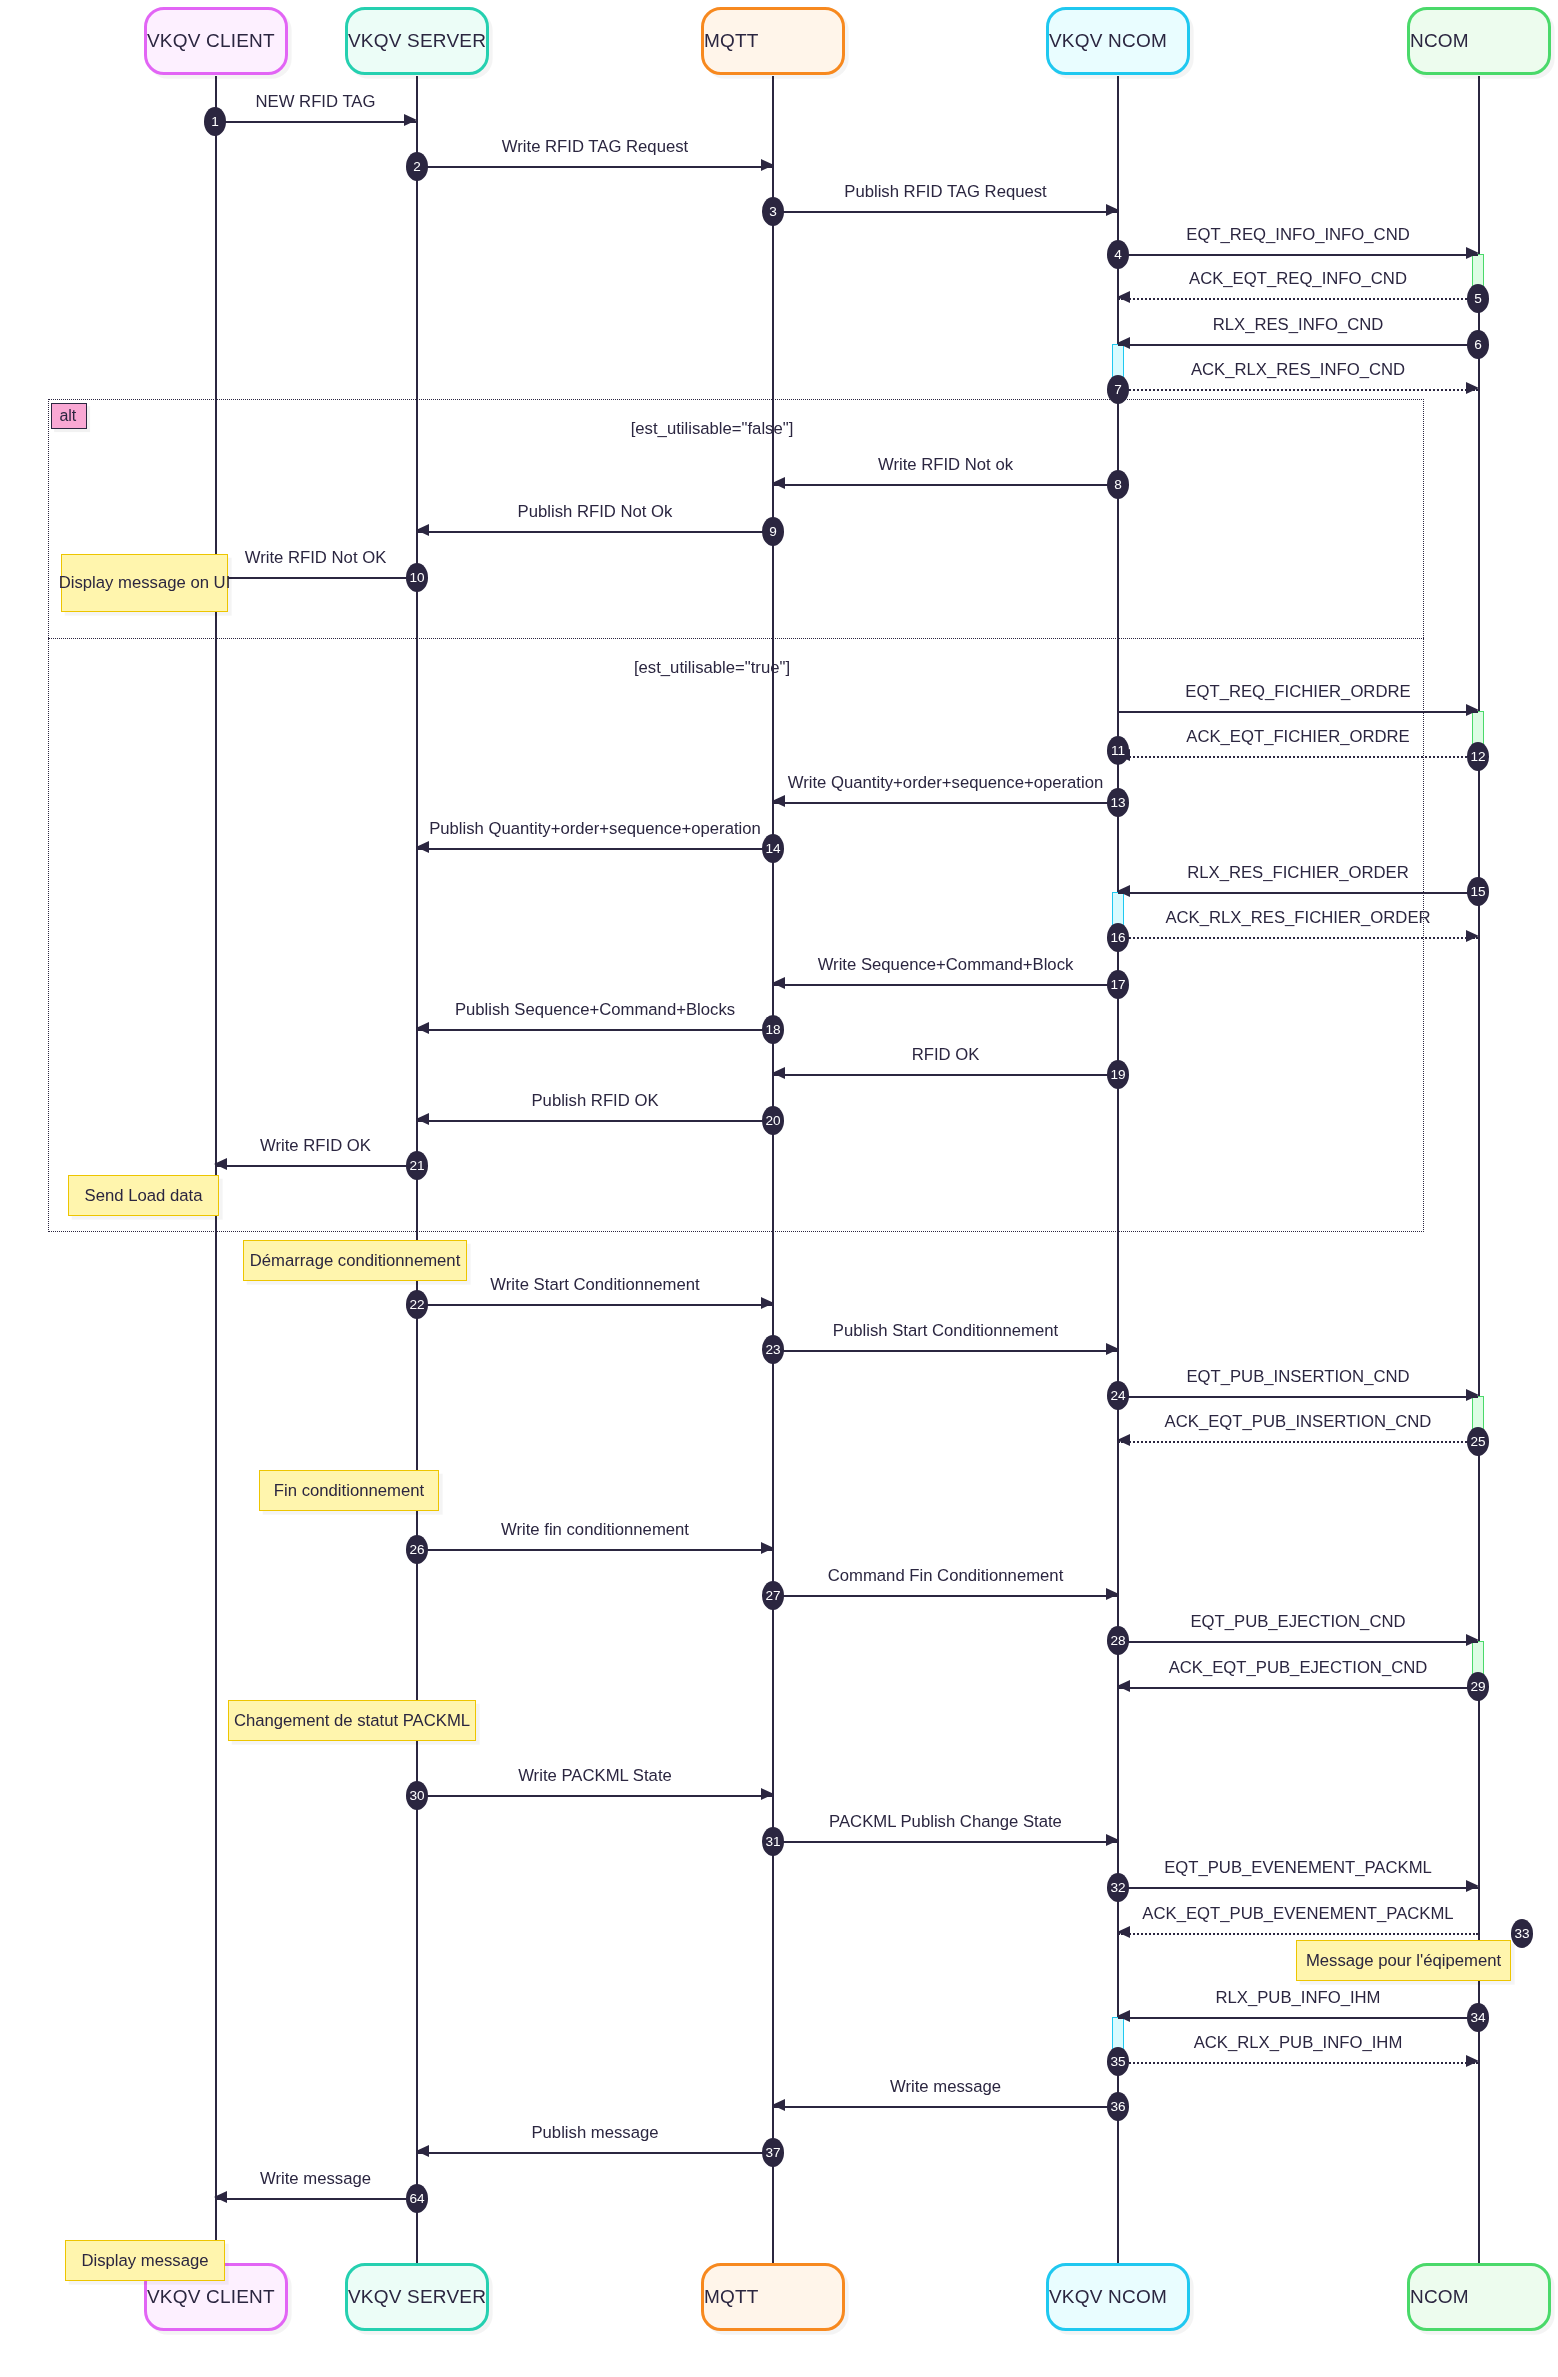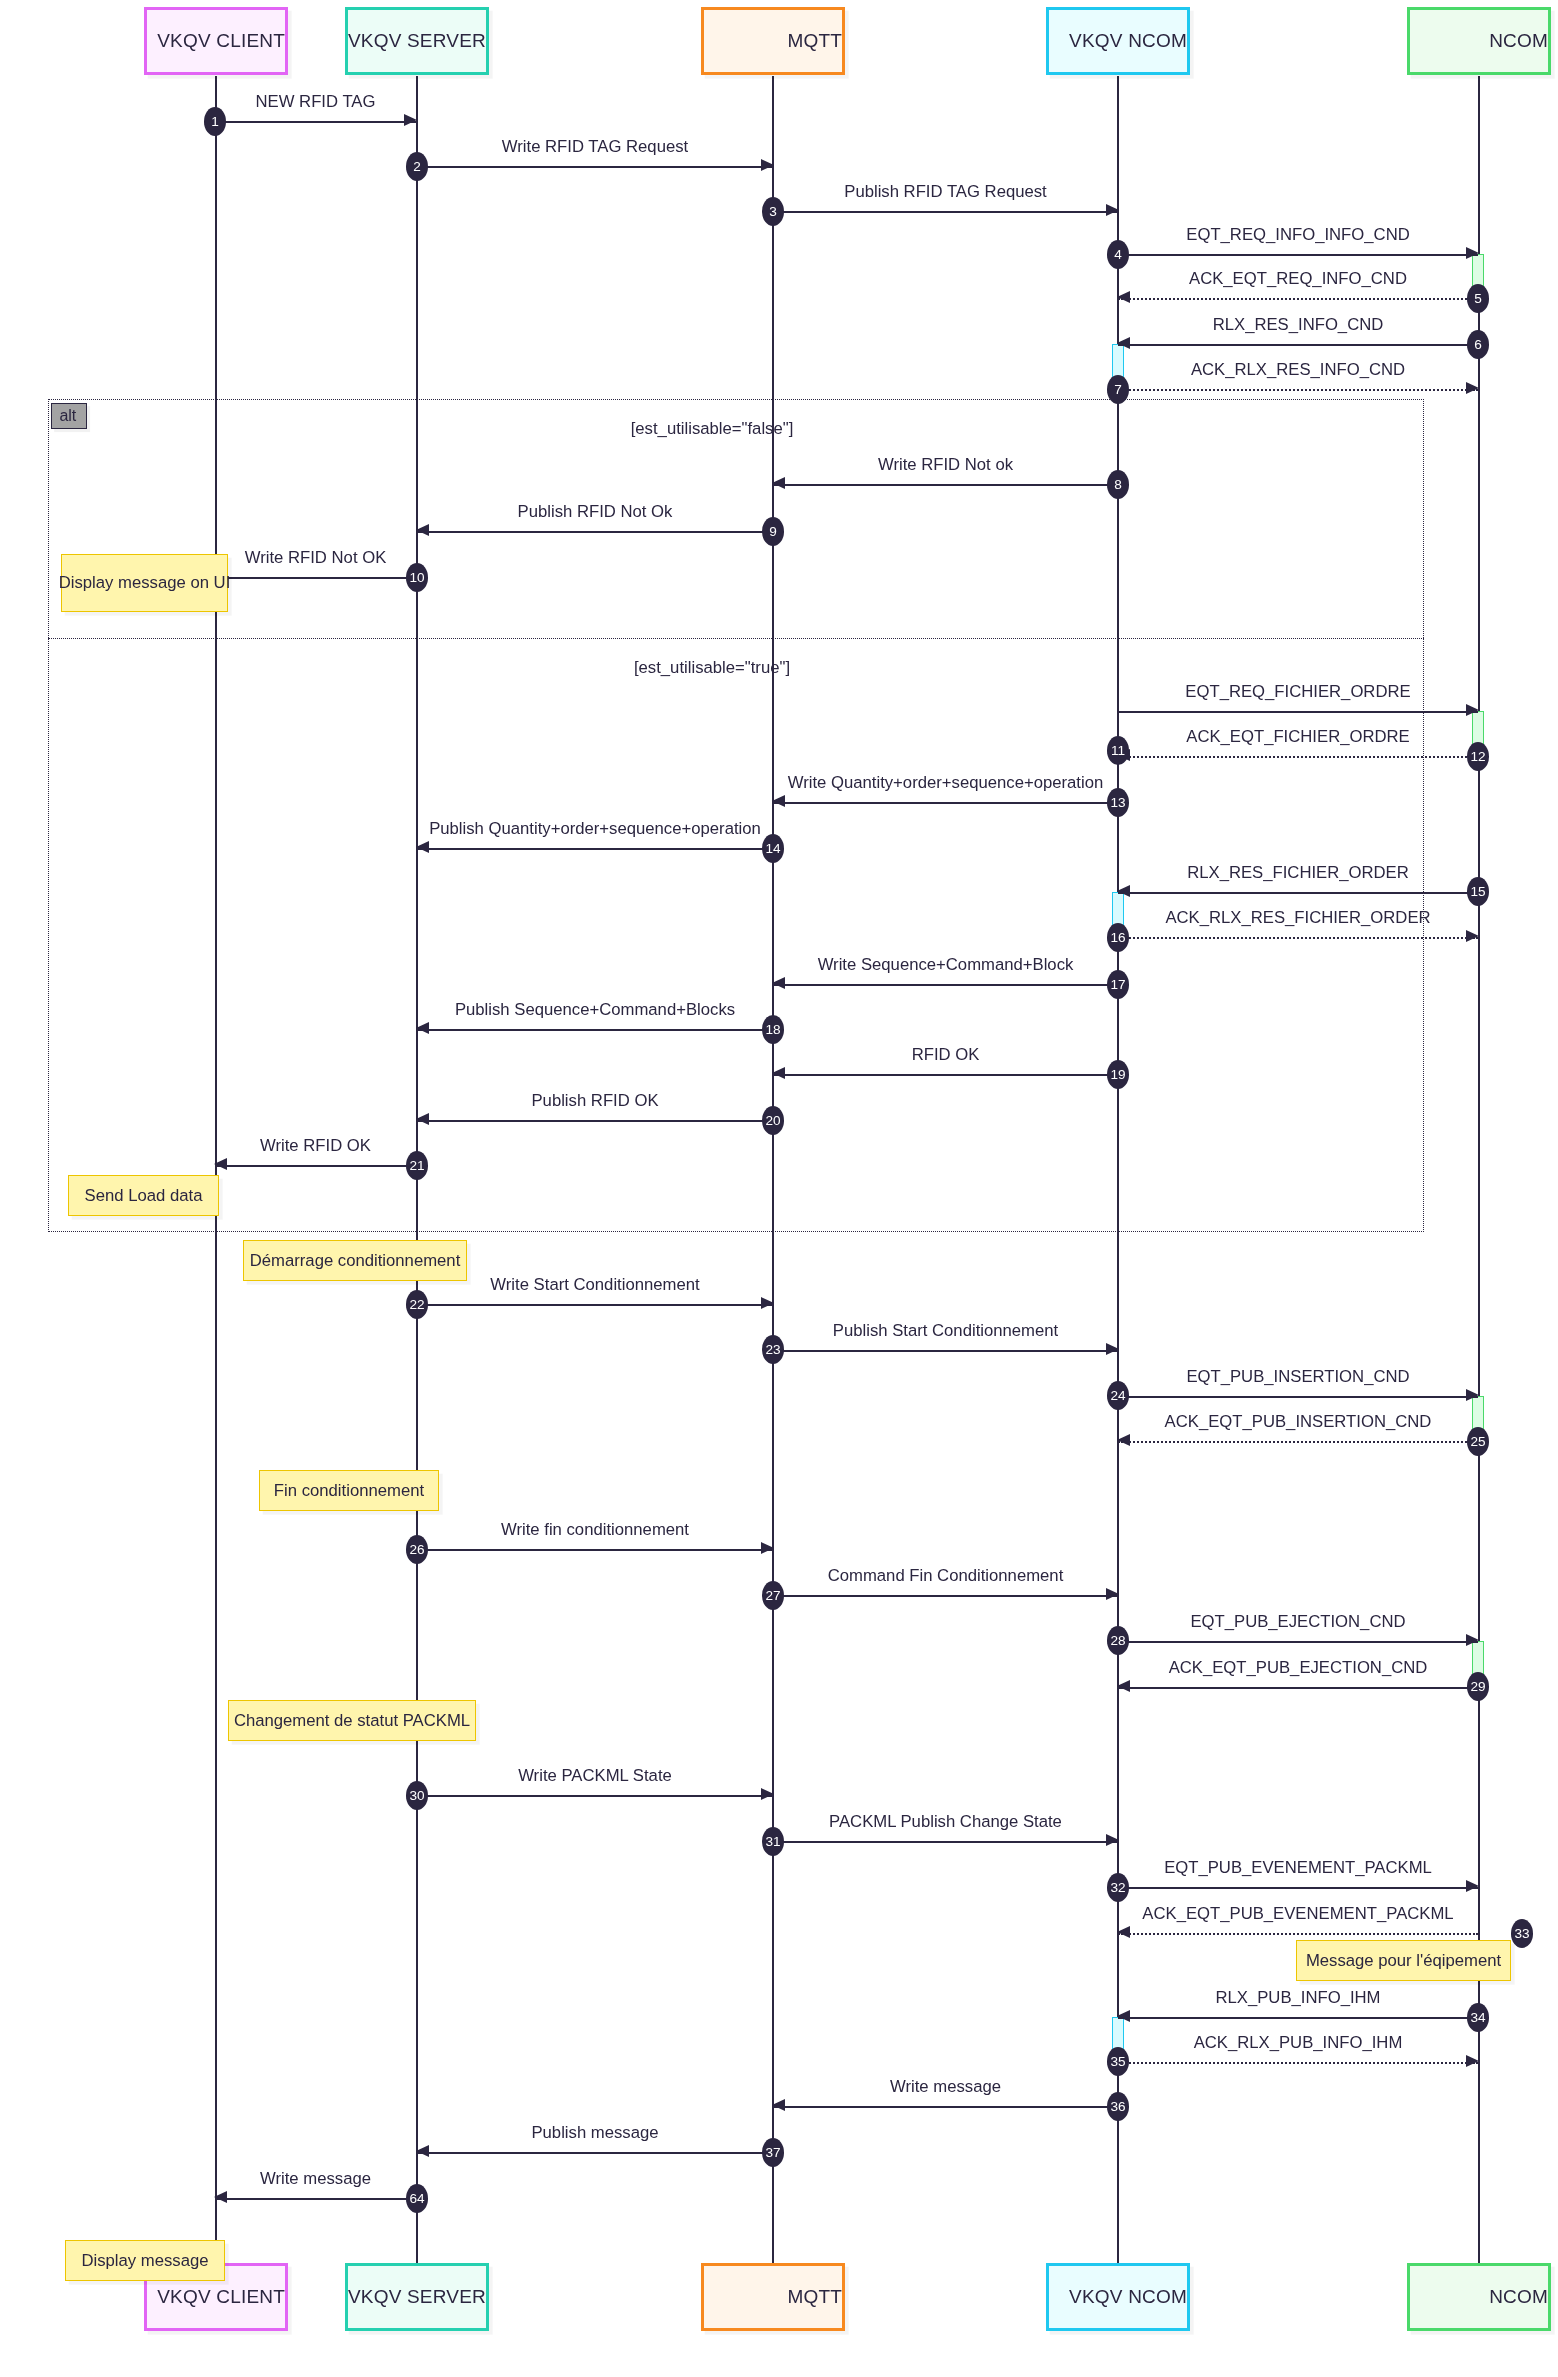--- a/index.html
+++ b/index.html
@@ -13,26 +13,26 @@
     width: 1558px;
     height: 2377px;
     background: #ffffff;
     overflow: hidden;
   }
   
   .actor-box {
     position: absolute;
     width: 144px;
     height: 68px;
-    border-radius: 0;
+    border-radius: 20px;
     border-width: 3.7px;
     border-style: solid;
     display: flex;
     align-items: center;
-    justify-content: flex-end;
+    justify-content: flex-start;
     box-shadow: 3.7px 3.7px 0 rgba(0,0,0,0.045);
     z-index: 6;
   }
   .actor-label {
     font-size: 19px;
     color: #2b2640;
     letter-spacing: 0.2px;
     white-space: nowrap;
     font-family: "Liberation Sans", sans-serif;
   }
@@ -127,21 +127,21 @@
     z-index: 2;
   }
   .loop-divider {
     position: absolute;
     height: 0;
     border-top: 1.9px dotted #2b2640;
     z-index: 2;
   }
   .loop-tag {
     position: absolute;
-    background: #a3a3a3;
+    background: #f9a8d4;
     border: 1.2px solid #2b2640;
     font-size: 16px;
     color: #2b2640;
     padding: 2.5px 10px 3.7px 7.4px;
     z-index: 9;
     box-shadow: 3.1px 3.1px 0 rgba(0,0,0,0.05);
     font-family: "Liberation Sans", sans-serif;
   }
   .loop-cond {
     position: absolute;

